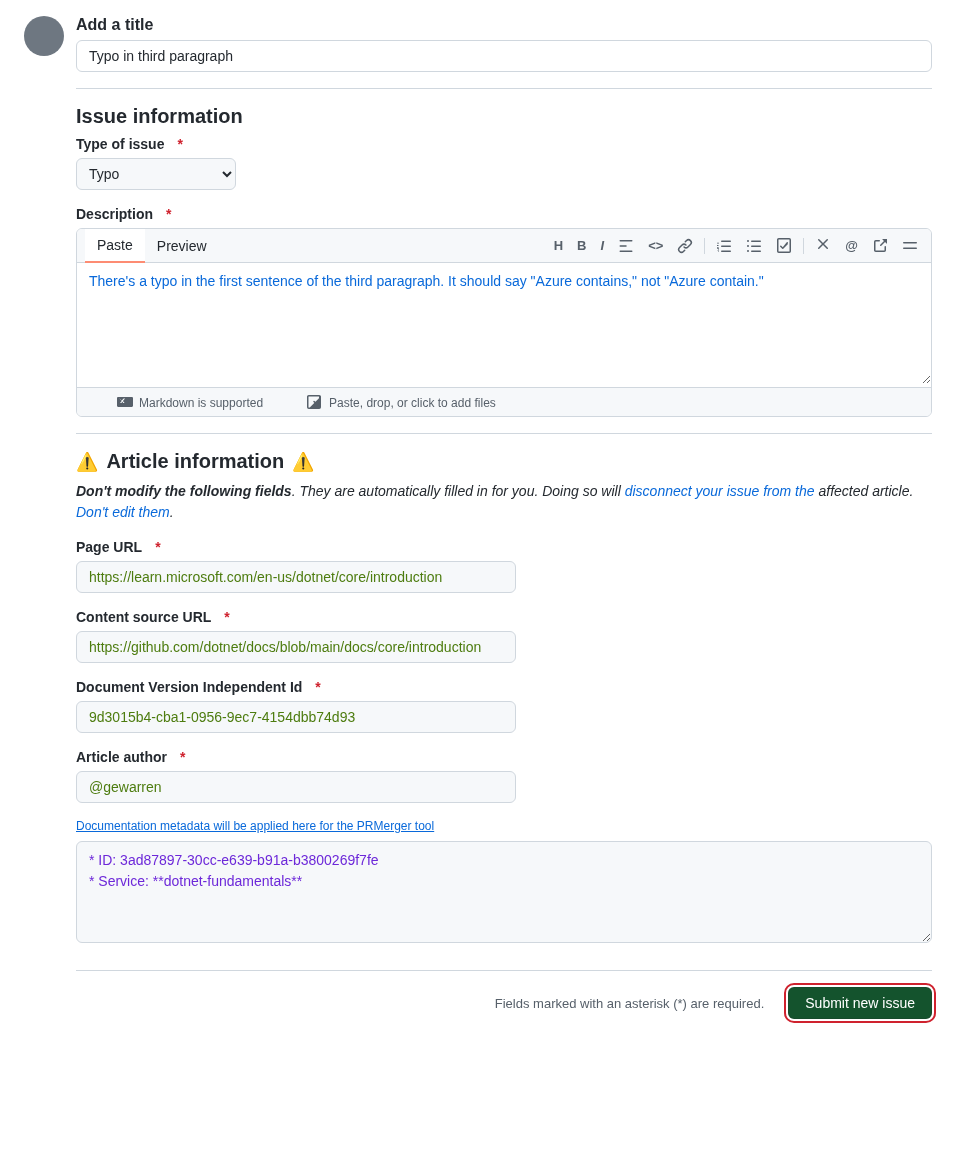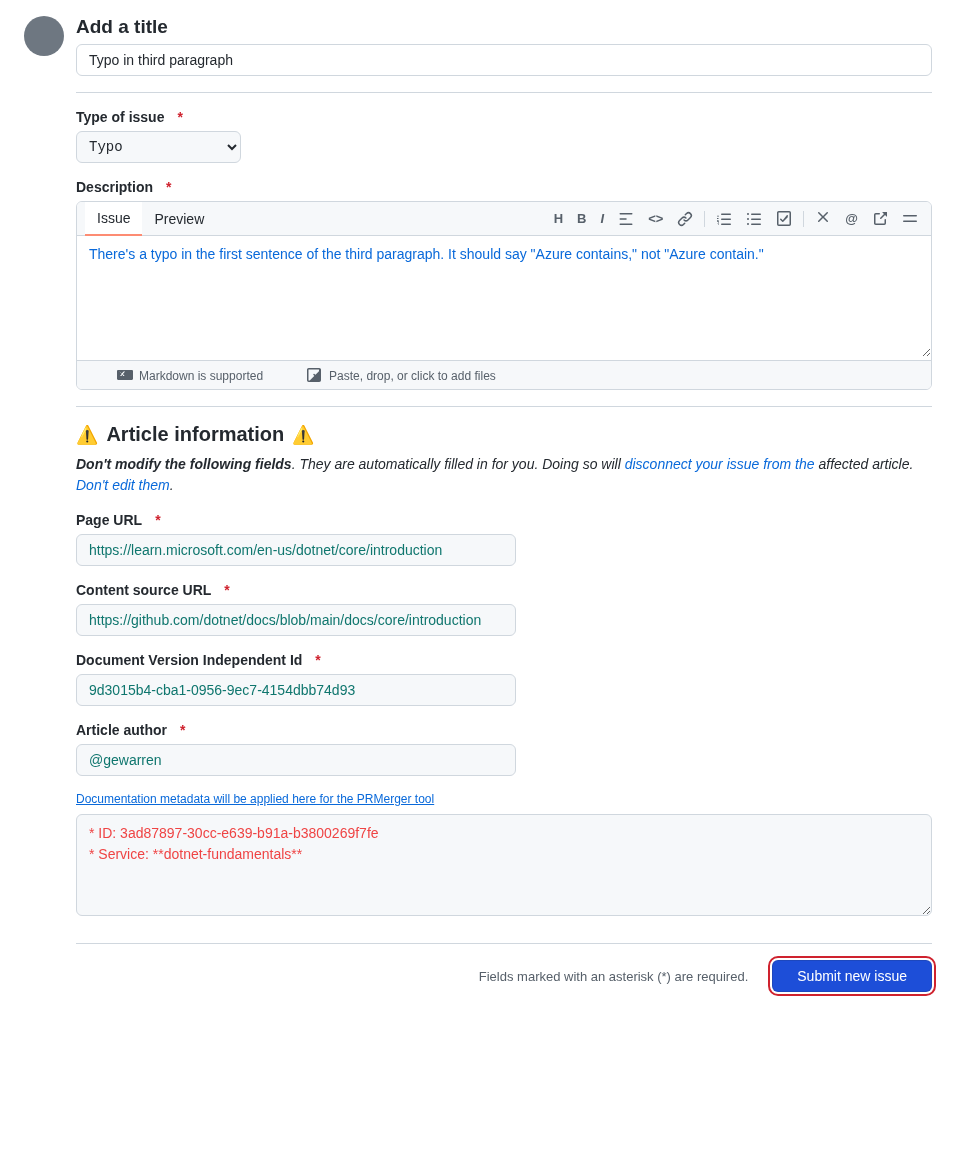--- a/index.html
+++ b/index.html
@@ -30,21 +30,21 @@
       border-radius: 50%;
       background: #6e7781;
       flex-shrink: 0;
     }
 
     .title-section {
       flex: 1;
     }
 
     .add-title-label {
-      font-size: 19px;
+      font-size: 16px;
       font-weight: 600;
       color: #24292f;
       margin-bottom: 6px;
     }
 
     .title-input {
       width: 100%;
       padding: 5px 12px;
       font-size: 14px;
       border: 1px solid #d0d7de;
@@ -96,21 +96,20 @@
       padding: 5px 8px;
       font-size: 14px;
       border: 1px solid #d0d7de;
       border-radius: 6px;
       color: #24292f;
       background: #f6f8fa;
       height: 32px;
       min-width: 160px;
       cursor: pointer;
       appearance: auto;
-      font-family: Liberation Mono, monospace;
     }
 
     .description-editor {
       border: 1px solid #d0d7de;
       border-radius: 6px;
       overflow: hidden;
     }
 
     .editor-tabs {
       display: flex;
@@ -221,21 +220,21 @@
       margin-bottom: 16px;
       line-height: 1.5;
     }
 
     .text-input-field {
       width: 440px;
       padding: 5px 12px;
       font-size: 14px;
       border: 1px solid #d0d7de;
       border-radius: 6px;
-      color: #0f766e;
+      color: #4d7c0f;
       background: #f6f8fa;
       height: 32px;
       outline: none;
     }
 
     .metadata-section {
       margin-bottom: 16px;
     }
 
     .metadata-label {
@@ -251,21 +250,21 @@
       margin-bottom: 8px;
       display: block;
     }
 
     .metadata-textarea {
       width: 100%;
       padding: 8px 12px;
       font-size: 14px;
       border: 1px solid #d0d7de;
       border-radius: 6px;
-      color: #ef4444;
+      color: #6d28d9;
       background: #f6f8fa;
       min-height: 100px;
       outline: none;
       font-family: inherit;
       resize: vertical;
       line-height: 1.5;
     }
 
     .footer-row {
       display: flex;
@@ -276,25 +275,25 @@
       border-top: 1px solid #d0d7de;
       gap: 24px;
     }
 
     .footer-note {
       font-size: 13px;
       color: #57606a;
     }
 
     .submit-button {
-      background: #1d4ed8;
+      background: #14532d;
       color: #ffffff;
       border: 1px solid rgba(31, 35, 40, 0.15);
       border-radius: 6px;
-      padding: 5px 24px;
+      padding: 5px 16px;
       font-size: 14px;
       font-weight: 500;
       cursor: pointer;
       height: 32px;
       outline: 2px solid #cf222e;
       outline-offset: 2px;
     }
 
     .main-content {
       margin-left: 52px;
@@ -309,20 +308,21 @@
     <div class="avatar"></div>
     <div class="title-section">
       <div class="add-title-label">Add a title</div>
       <input type="text" class="title-input" value="Typo in third paragraph" style="">
     </div>
   </div>
 
   <div class="main-content">
 
     <hr class="section-divider">
+    <h2 class="section-title">Issue information</h2>
 
     <div class="field-group">
       <div class="field-label">
         <span>Type of issue</span>
         <span class="required-star">*</span>
       </div>
       <select class="select-input">
         <option>Typo</option>
         <option>Factual error</option>
         <option>Code error</option>
@@ -332,21 +332,21 @@
     </div>
 
     <div class="field-group">
       <div class="field-label">
         <span>Description</span>
         <span class="required-star">*</span>
       </div>
 
       <div class="description-editor">
         <div class="editor-tabs">
-          <button class="editor-tab active">Issue</button>
+          <button class="editor-tab active">Paste</button>
           <button class="editor-tab">Preview</button>
           <div class="editor-toolbar">
             <button class="toolbar-btn">H</button>
             <button class="toolbar-btn">
                 <strong>B</strong>
               </button>
             <button class="toolbar-btn">
                 <em>I</em>
               </button>
             <button class="toolbar-btn">

